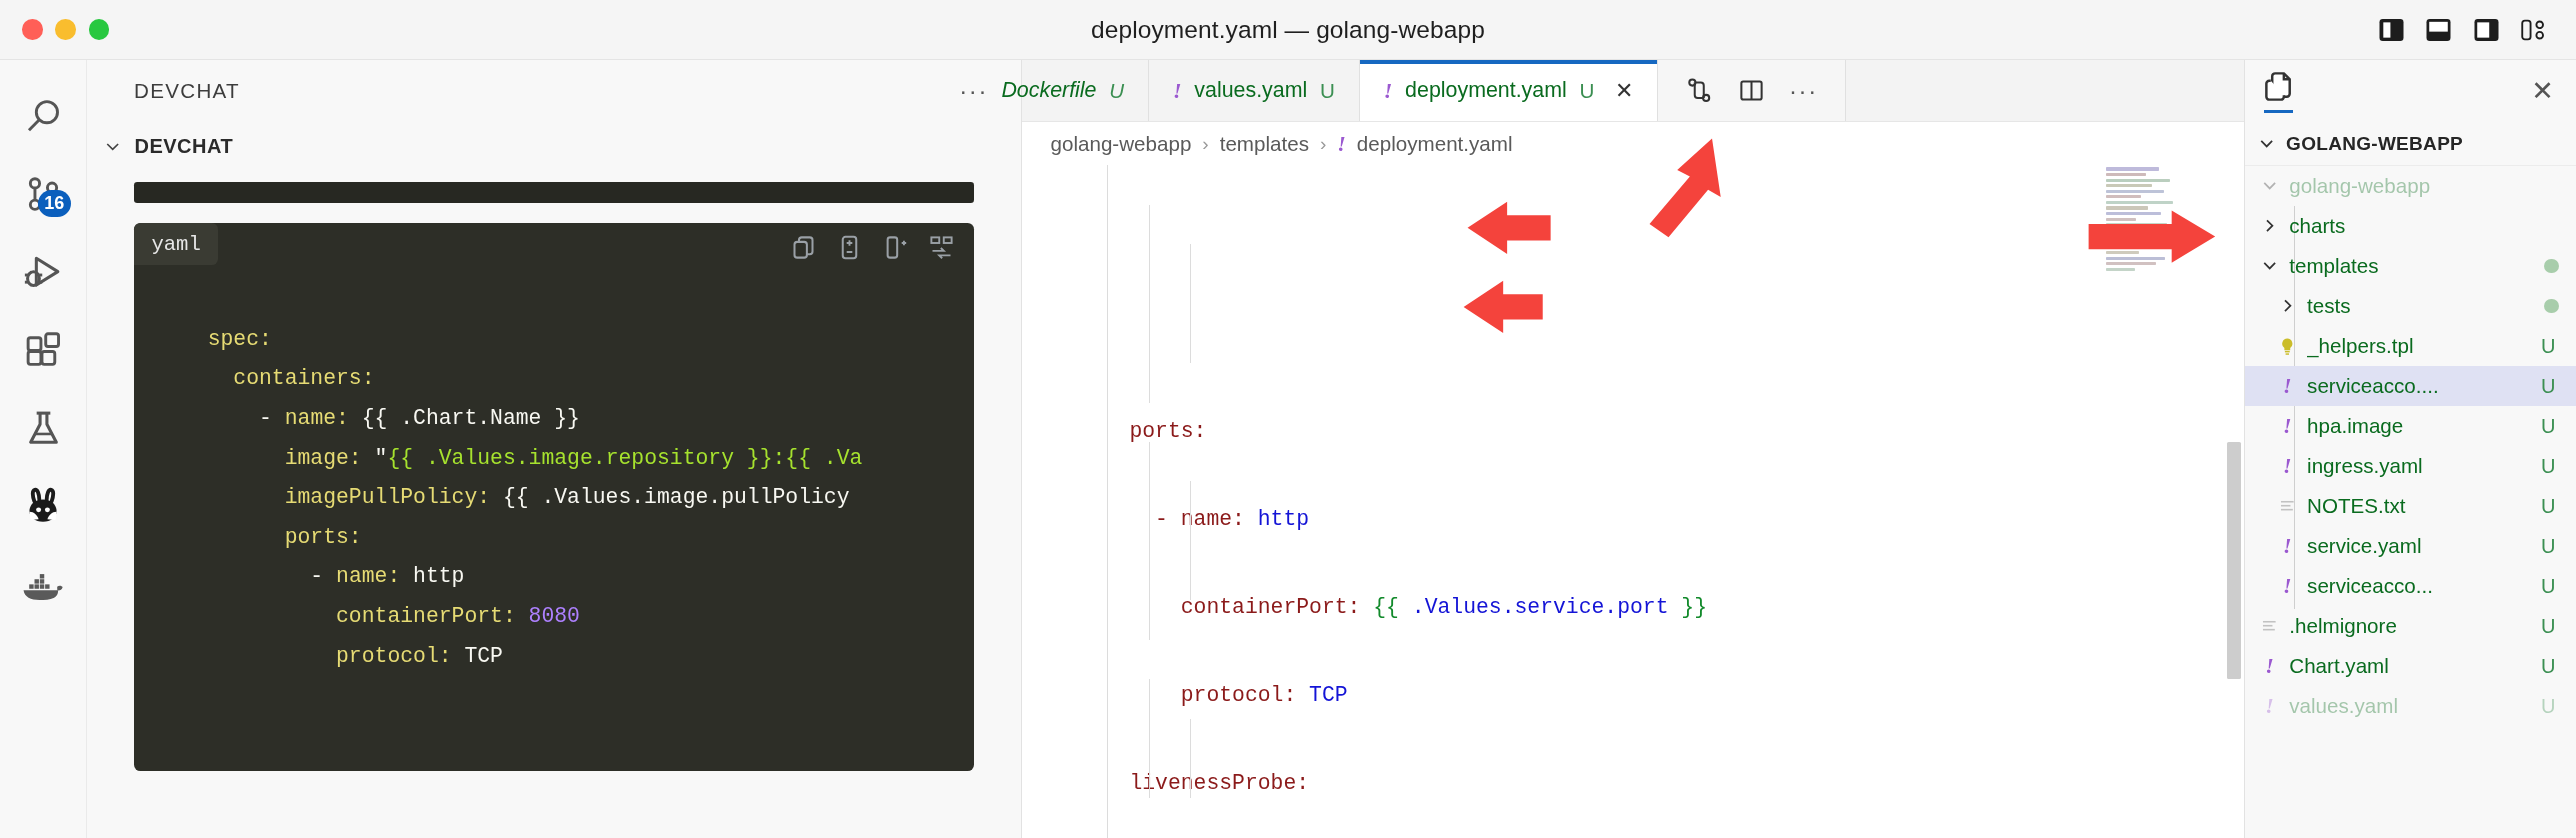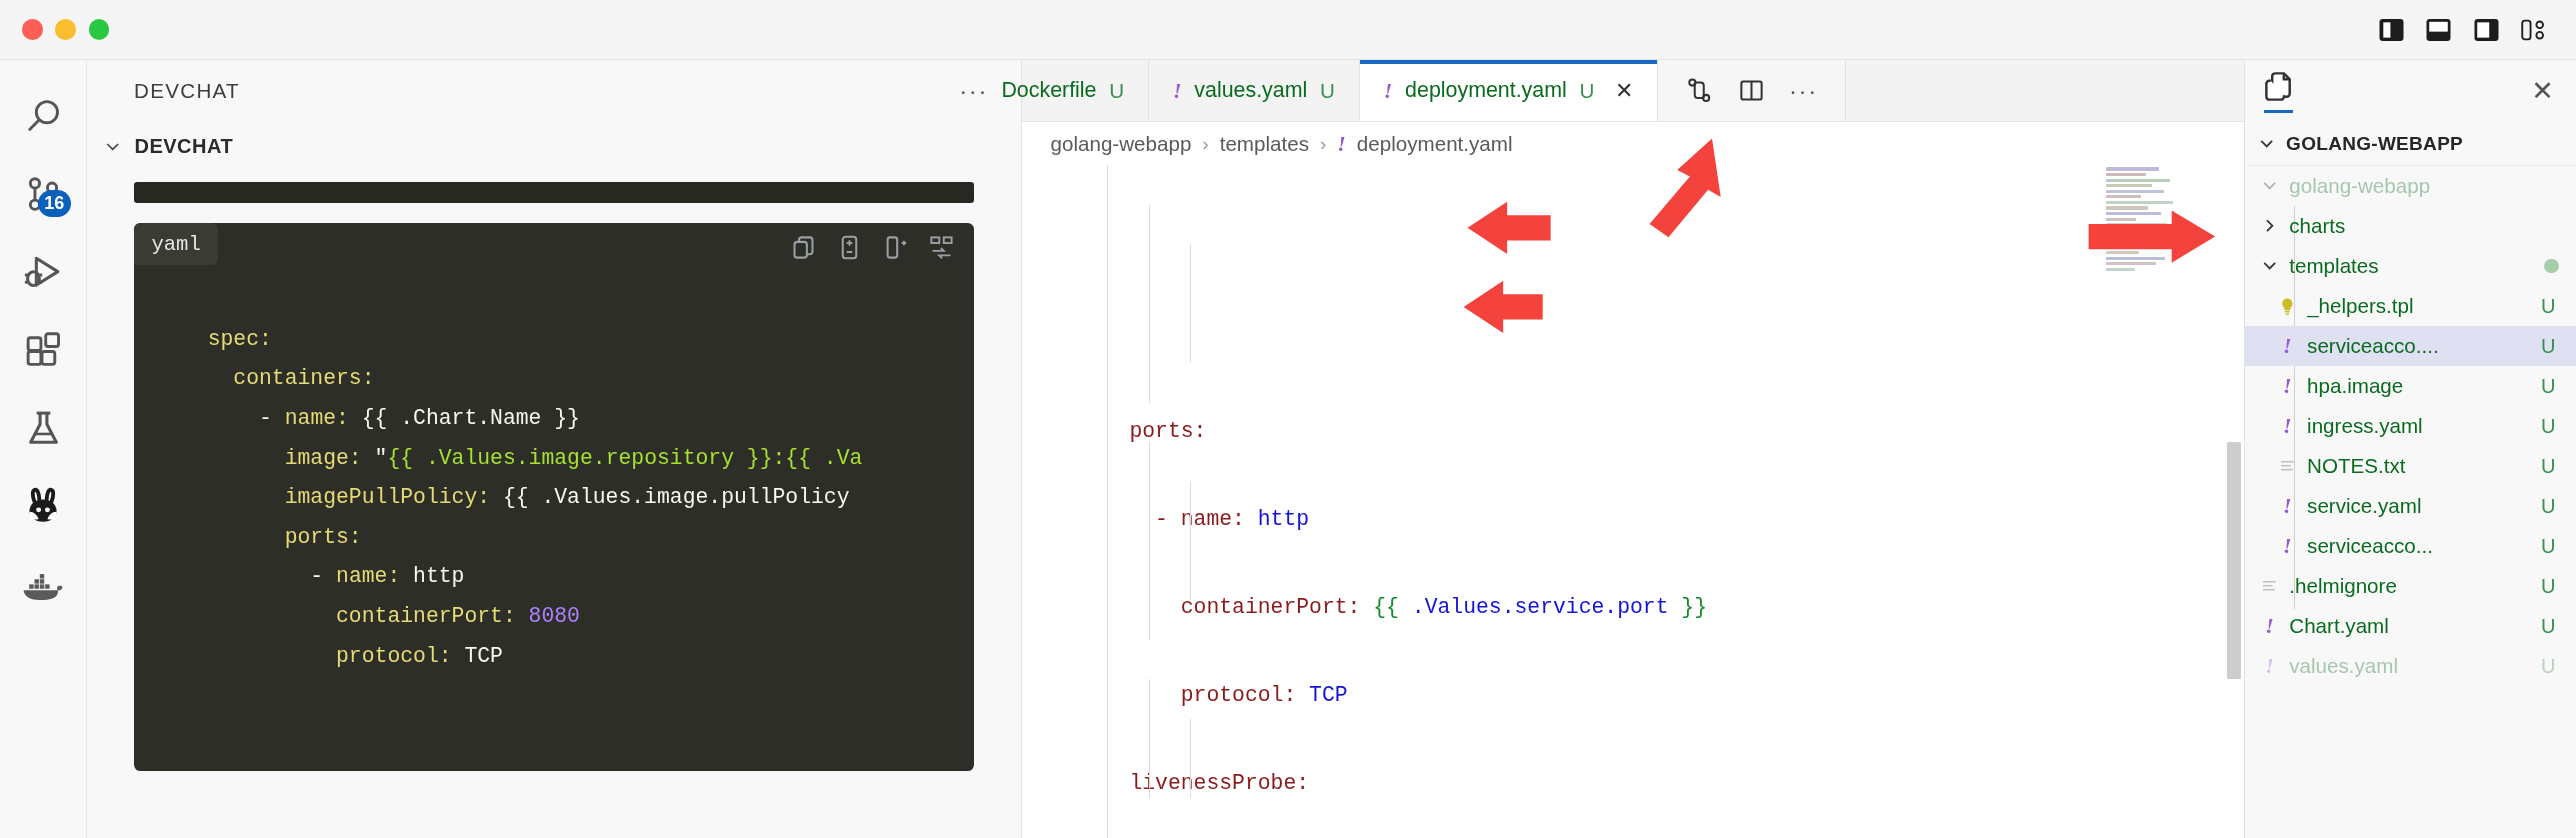--- a/index.html
+++ b/index.html
@@ -230,20 +230,21 @@
 <body>
 
 <div class="app">
 
   <div class="titlebar">
     <div class="traffic">
       <div class="dot red"></div>
       <div class="dot yellow"></div>
       <div class="dot green"></div>
     </div>
+    <div class="title-center">deployment.yaml — golang-webapp</div>
     <div class="titlebar-actions">
       <svg class="layout-ico" viewBox="0 0 24 22">
         <rect x="1" y="1" width="22" height="20" rx="3" fill="#1d1d1d"></rect>
         <rect x="4.5" y="4" width="6.5" height="14" fill="#fff"></rect>
       </svg>
       <svg class="layout-ico" viewBox="0 0 24 22">
         <rect x="1" y="1" width="22" height="20" rx="3" fill="#1d1d1d"></rect>
         <rect x="3.5" y="3.5" width="17" height="9" fill="#fff"></rect>
       </svg>
       <svg class="layout-ico" viewBox="0 0 24 22">
@@ -383,21 +384,21 @@
           <div class="cb-code">
 <span class="ln"><span class="y">  spec:</span></span><span class="ln"><span class="y">    containers:</span></span><span class="ln"><span class="w">      - </span><span class="y">name:</span><span class="w"> {{ .Chart.Name }}</span></span><span class="ln"><span class="y">        image:</span><span class="w"> "</span><span class="g">{{ .Values.image.repository }}:{{ .Va</span></span><span class="ln"><span class="y">        imagePullPolicy:</span><span class="w"> {{ .Values.image.pullPolicy</span></span><span class="ln"><span class="y">        ports:</span></span><span class="ln"><span class="w">          - </span><span class="y">name:</span><span class="w"> http</span></span><span class="ln"><span class="y">            containerPort:</span><span class="p"> 8080</span></span><span class="ln"><span class="y">            protocol:</span><span class="w"> TCP</span></span>
           </div>
         </div>
       </div>
     </div>
 
     <div class="editor">
 
       <div class="tabsrow">
-        <div class="tab clipped" style="padding-left:0;">
+        <div class="tab clipped" style="padding-left:0;font-style:italic;">
           <span style="margin-left:-20.6px;">Dockerfile</span>
           <span class="ustat">U</span>
         </div>
         <div class="tab">
           <span class="bang">!</span>
           <span>values.yaml</span>
           <span class="ustat">U</span>
         </div>
         <div class="tab active">
           <span class="bang">!</span>
@@ -531,20 +532,29 @@
         <div class="row ind0">
           <span class="ficon">
             <svg width="17.4" height="17.4" viewBox="0 0 16 16">
                 <path d="M3 5.5 L8 10.5 L13 5.5" fill="none" stroke="#333" stroke-width="1.6"></path>
               </svg>
           </span>
           <span class="nm">templates</span>
           <span class="dotg"></span>
         </div>
 
+        <div class="row ind1">
+          <span class="ficon">
+            <svg width="17.4" height="17.4" viewBox="0 0 16 16">
+                <path d="M5.5 3 L10.5 8 L5.5 13" fill="none" stroke="#333" stroke-width="1.6"></path>
+              </svg>
+          </span>
+          <span class="nm">tests</span>
+          <span class="dotg"></span>
+        </div>
 
         <div class="row ind1">
           <span class="ficon">
             <svg width="20.6" height="20.6" viewBox="0 0 24 24">
               <path d="M12 3 a6 6 0 0 0 -3.4 10.9 v2.6 h6.8 v-2.6 A6 6 0 0 0 12 3 Z" fill="#cbbd2a"></path>
               <rect x="9.2" y="17.4" width="5.6" height="1.7" fill="#cbbd2a"></rect>
               <rect x="10" y="20.2" width="4" height="1.7" fill="#cbbd2a"></rect>
             </svg>
           </span>
           <span class="nm">_helpers.tpl</span>

